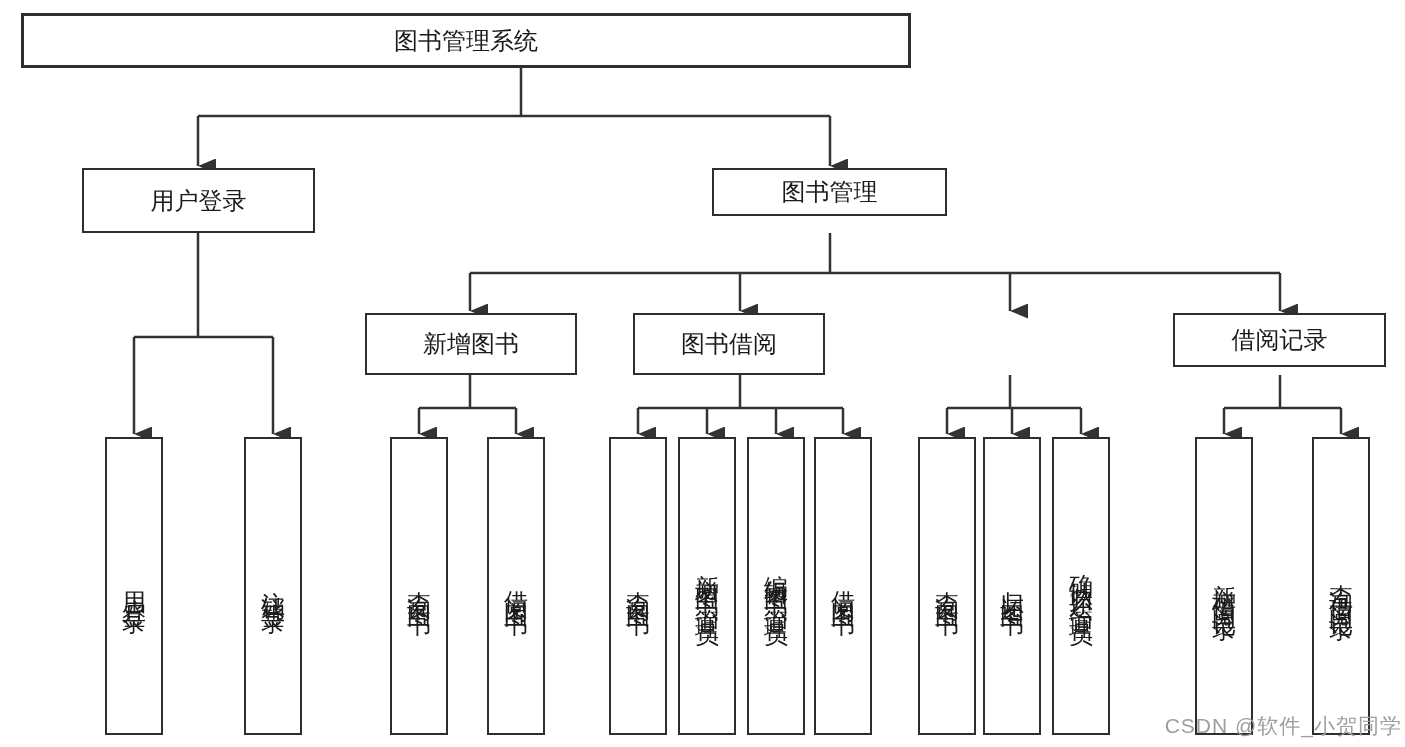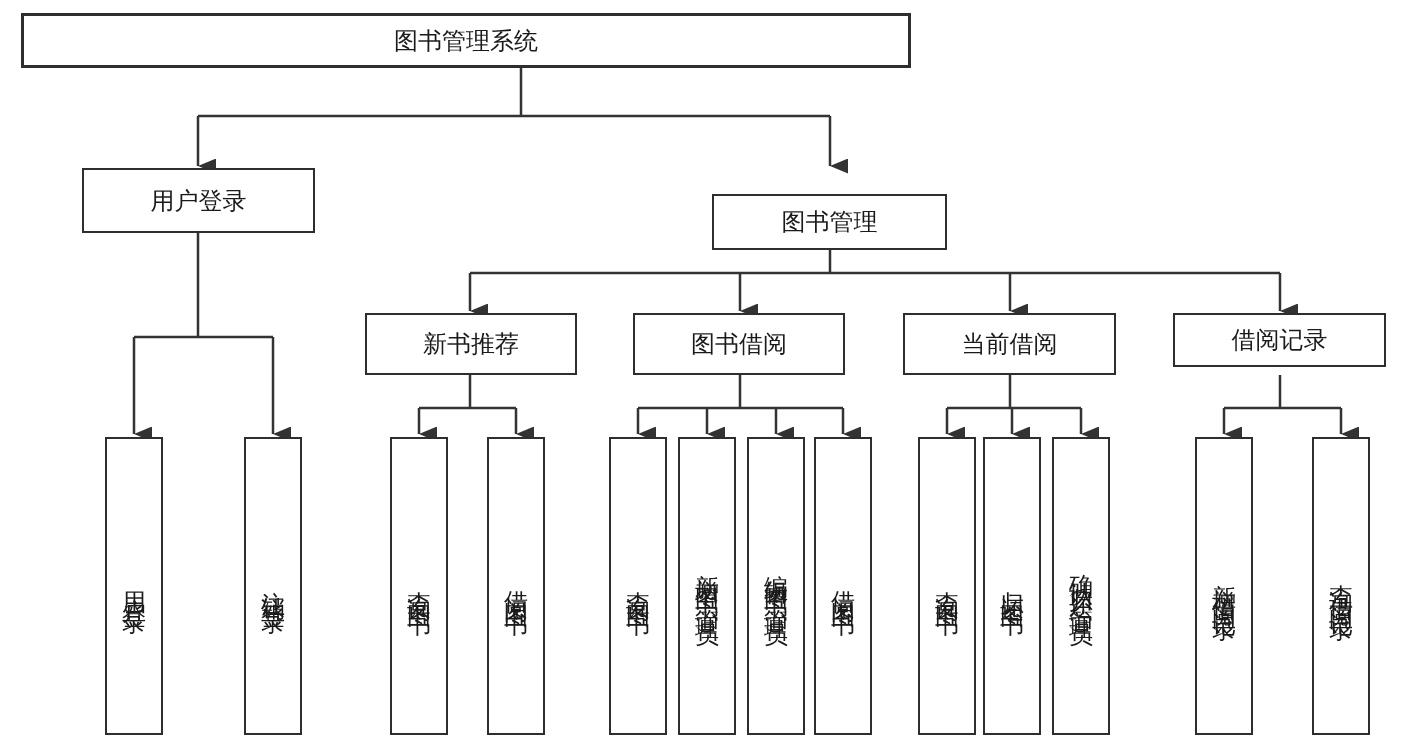--- a/index.html
+++ b/index.html
@@ -95,39 +95,39 @@
 
       <path d="M1280,375 V408 M1224,408 H1341"></path>
       <line x1="1224" y1="408" x2="1224" y2="434" marker-end="url(#arrow)"></line>
       <line x1="1341" y1="408" x2="1341" y2="434" marker-end="url(#arrow)"></line>
     </g>
   </svg>
 
   <div class="box root" style="left:21px; top:13px; width:890px; height:55px;">图书管理系统</div>
 
   <div class="box" style="left:82px; top:168px; width:233px; height:65px;">用户登录</div>
-  <div class="box" style="left:712px; top:168px; width:235px; height:56px;margin-top:26px;">图书管理</div>
+  <div class="box" style="left:712px; top:168px; width:235px; height:48px;">图书管理</div>
 
-  <div class="box" style="left:365px; top:313px; width:212px; height:62px;">新书推荐</div>
-  <div class="box" style="left:633px; top:313px; width:212px; height:62px;">图书借阅</div>
-  <div class="box" style="left:903px; top:313px; width:213px; height:62px;">当前借阅</div>
+  <div class="box" style="left:365px; top:313px; width:212px; height:62px;">新增图书</div>
+  <div class="box" style="left:633px; top:313px; width:192px; height:62px;">图书借阅</div>
   <div class="box" style="left:1173px; top:313px; width:213px; height:54px;">借阅记录</div>
 
   <div class="box v" style="left:105px; top:437px; width:58px; height:298px;">用户登录</div>
   <div class="box v" style="left:244px; top:437px; width:58px; height:298px;">注销登录</div>
 
   <div class="box v" style="left:390px; top:437px; width:58px; height:298px;">查询图书</div>
   <div class="box v" style="left:487px; top:437px; width:58px; height:298px;">借阅图书</div>
 
   <div class="box v" style="left:609px; top:437px; width:58px; height:298px;">查询图书</div>
   <div class="box v" style="left:678px; top:437px; width:58px; height:298px;">新增图书（管理员）</div>
   <div class="box v" style="left:747px; top:437px; width:58px; height:298px;">编辑图书（管理员）</div>
   <div class="box v" style="left:814px; top:437px; width:58px; height:298px;">借阅图书</div>
 
   <div class="box v" style="left:918px; top:437px; width:58px; height:298px;">查询图书</div>
   <div class="box v" style="left:983px; top:437px; width:58px; height:298px;">归还图书</div>
   <div class="box v" style="left:1052px; top:437px; width:58px; height:298px;">确认归还（管理员）</div>
 
   <div class="box v" style="left:1195px; top:437px; width:58px; height:298px;">新增借阅记录</div>
   <div class="box v" style="left:1312px; top:437px; width:58px; height:298px;">查询借阅记录</div>
 
+  <div class="watermark">CSDN @软件_小贺同学</div>
 
 </div>
 
 </body></html>

